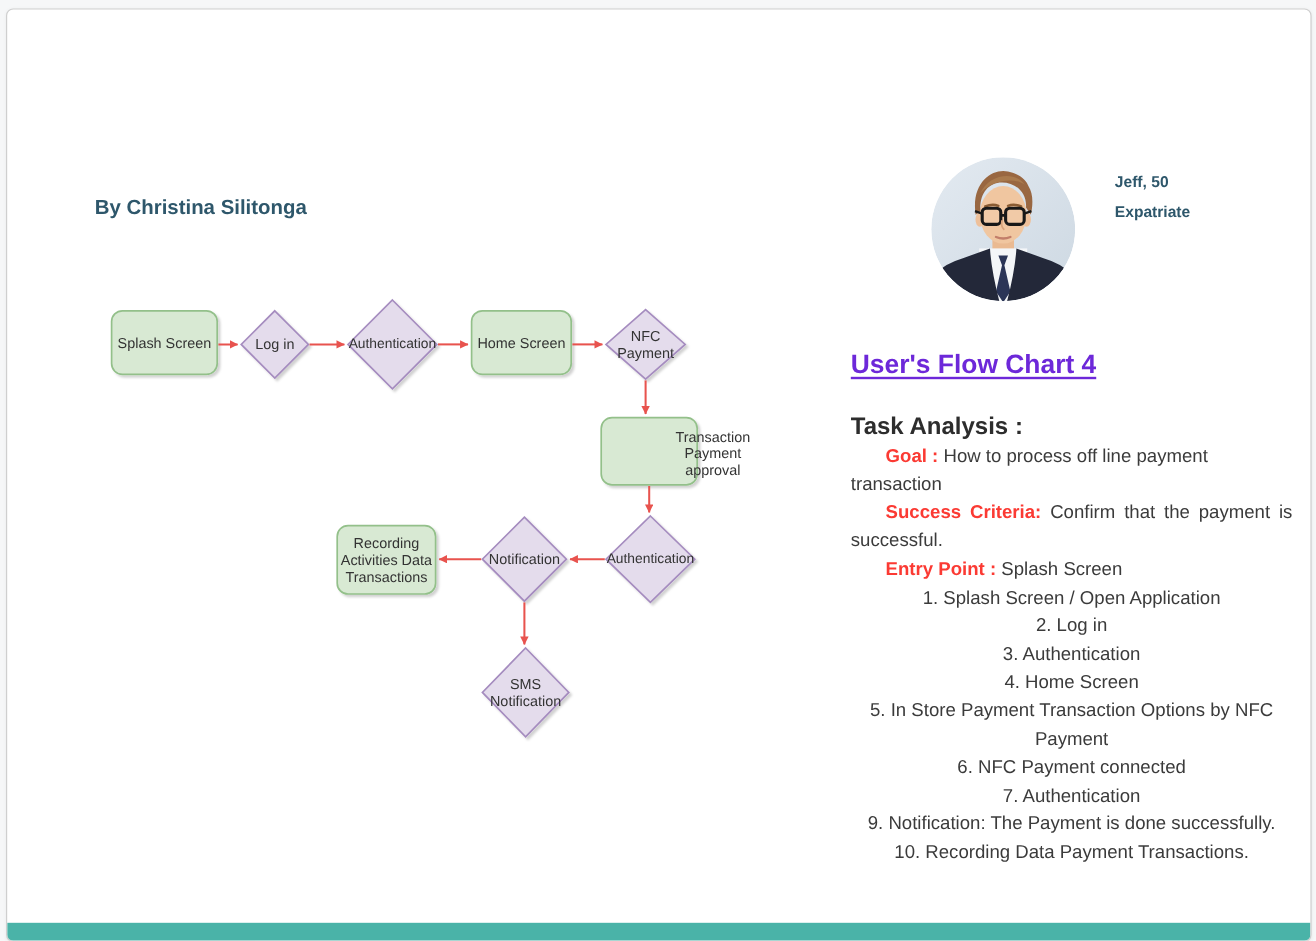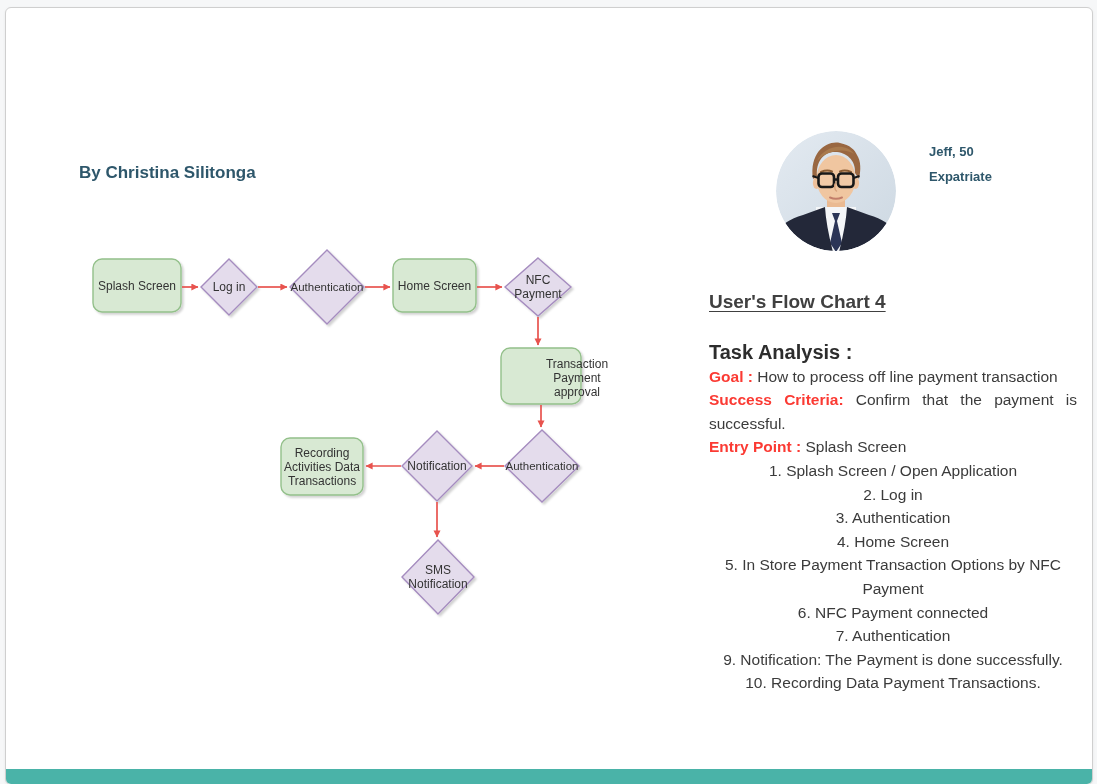--- a/index.html
+++ b/index.html
@@ -48,28 +48,28 @@
   .arrow-head{fill:var(--arrow-color,#e8534e);}
   .node-label{
     position:absolute;display:flex;align-items:center;justify-content:center;
     text-align:center;font-size:12px;color:#333;line-height:14px;
     white-space:pre-line;pointer-events:none;
   }
   .node-label.small{font-size:11.5px;}
   
   .task-col{position:absolute;left:703px;top:283px;width:368px;}
   .task-heading{
-    font-size:19px;font-weight:700;color:#404040;
+    font-size:22px;font-weight:700;color:#6d28d9;
     text-decoration:underline;text-underline-offset:3px;
     margin:0 0 28px 0;
   }
   .task-subheading{font-size:20px;font-weight:700;color:#2d2d2d;line-height:23.6px;}
   .task-line{font-size:15.5px;line-height:23.6px;color:var(--body-text-color,#3b3b3b);}
   .task-line.justify{text-align:justify;}
-  .red-label{color:var(--red-color,#fb3a33);font-weight:700;}
+  .red-label{color:var(--red-color,#fb3a33);font-weight:700;margin-left:29px;}
   .steps .task-line{color:var(--body-text-color,#3b3b3b);text-align:center;}
   
   .footer-bar{
     position:absolute;left:0;right:0;bottom:0;height:15px;
     background:var(--banner-color,#4ab3a8);
   }
 </style>
 </head>
 <body>
 
@@ -151,21 +151,21 @@
       <line class="flow-arrow" x1="431" y1="494" x2="431" y2="529" marker-end="url(#ah)"></line>
     </g>
   </svg>
 
   <div class="node-label" style="left:87px;top:251px;width:88px;height:53px;">Splash Screen</div>
   <div class="node-label" style="left:195px;top:251px;width:56px;height:56px;">Log in</div>
   <div class="node-label small" style="left:279px;top:242px;width:84px;height:74px;">Authentication</div>
   <div class="node-label" style="left:387px;top:251px;width:83px;height:53px;">Home Screen</div>
   <div class="node-label" style="left:499px;top:250px;width:66px;height:58px;">NFC
 Payment</div>
-  <div class="node-label" style="left:495px;top:340px;width:80px;height:59px;padding-left:36px;">Transaction
+  <div class="node-label" style="left:512px;top:340px;width:80px;height:59px;padding-left:36px;">Transaction
 Payment
 approval</div>
   <div class="node-label small" style="left:494px;top:422px;width:84px;height:72px;">Authentication</div>
   <div class="node-label" style="left:396px;top:423px;width:70px;height:70px;">Notification</div>
   <div class="node-label" style="left:275px;top:430px;width:82px;height:57px;">Recording
 Activities Data
 Transactions</div>
   <div class="node-label" style="left:396px;top:532px;width:72px;height:74px;">SMS
 Notification</div>
 

